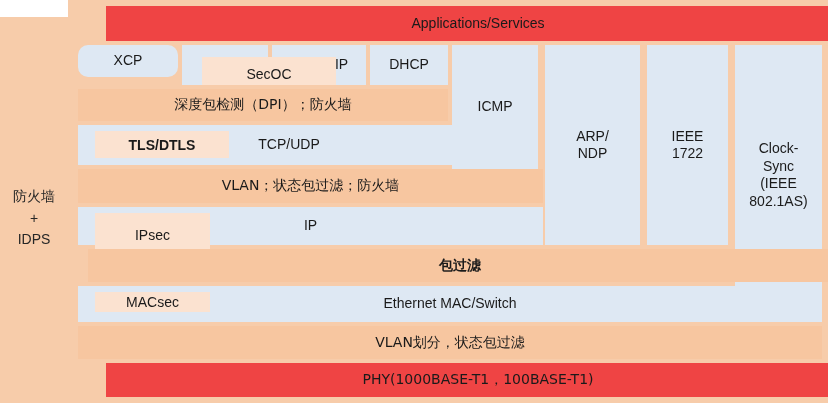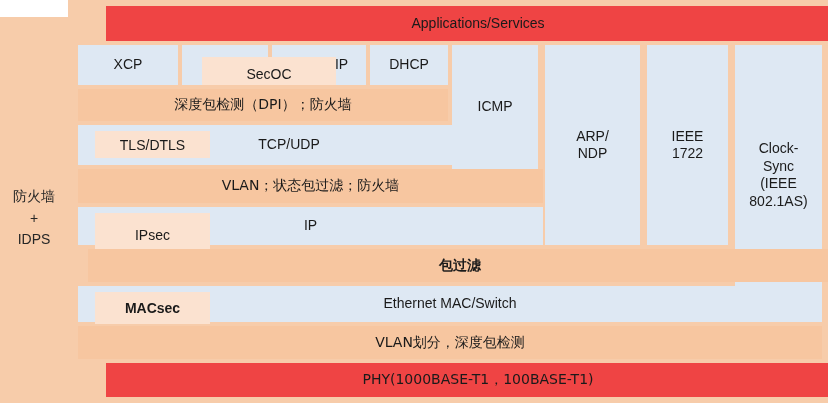--- a/index.html
+++ b/index.html
@@ -67,21 +67,21 @@
       <div class="cn">防火墙</div>
       <div>+</div>
       <div>IDPS</div>
     </div>
   </div>
 
   <div class="box grey" style="left:78px;top:6px;width:744px;height:35px;">
     <span>Applications/Services</span>
   </div>
 
-  <div class="box blue" style="left:78px;top:45px;width:100px;height:40px;">
+  <div class="box blue" style="left:78px;top:45px;width:100px;height:32px;border-radius:10px;">
     <span>XCP</span>
   </div>
 
   <div class="box blue" style="left:182px;top:45px;width:86px;height:40px;">
     <span>DoIP</span>
   </div>
 
   <div class="box blue" style="left:272px;top:45px;width:94px;height:40px;">
     <span>SOME/IP</span>
   </div>
@@ -94,21 +94,21 @@
     <span>SecOC</span>
   </div>
 
   <div class="box orange" style="left:78px;top:89px;width:370px;height:32px;">
     <span class="cn">深度包检测（DPI）；防火墙</span>
   </div>
 
   <div class="box blue" style="left:78px;top:125px;width:422px;height:40px;">
     <span>TCP/UDP</span>
   </div>
-  <div class="chip" style="left:95px;top:131px;width:115px;height:27px;">
+  <div class="chip" style="left:95px;top:131px;width:134px;height:27px;font-weight:bold;">
     <span>TLS/DTLS</span>
   </div>
 
   <div class="box orange" style="left:78px;top:169px;width:465px;height:34px;">
     <span class="cn">VLAN；状态包过滤；防火墙</span>
   </div>
 
   <div class="box blue" style="left:78px;top:207px;width:465px;height:38px;">
     <span>IP</span>
   </div>
@@ -138,25 +138,25 @@
 802.1AS)</span>
   </div>
 
   <div class="box orange" style="left:88px;top:249px;width:744px;height:33px;font-weight:bold;">
     <span class="cn">包过滤</span>
   </div>
 
   <div class="box blue" style="left:78px;top:286px;width:744px;height:36px;">
     <span>Ethernet MAC/Switch</span>
   </div>
-  <div class="chip" style="left:95px;top:292px;width:115px;height:32px;font-weight:bold;">
+  <div class="chip" style="left:95px;top:292px;width:115px;height:20px;">
     <span>MACsec</span>
   </div>
 
   <div class="box orange" style="left:78px;top:326px;width:744px;height:33px;">
-    <span class="cn">VLAN划分，深度包检测</span>
+    <span class="cn">VLAN划分，状态包过滤</span>
   </div>
 
   <div class="box grey" style="left:78px;top:363px;width:744px;height:34px;">
     <span class="cn">PHY(1000BASE-T1，100BASE-T1)</span>
   </div>
 
 </div>
 
 </body></html>

